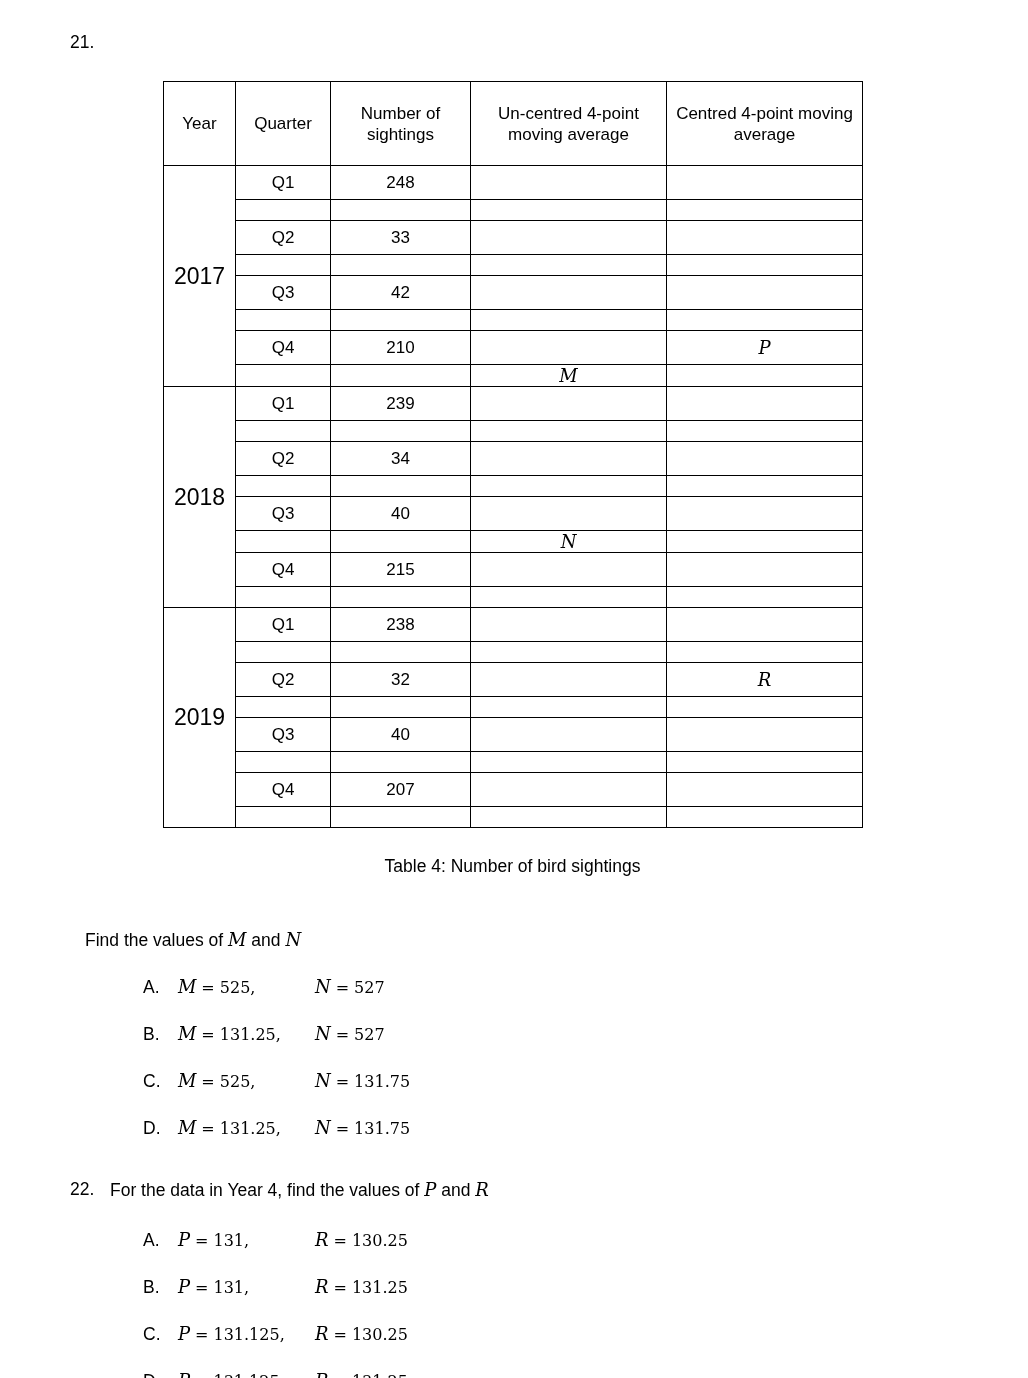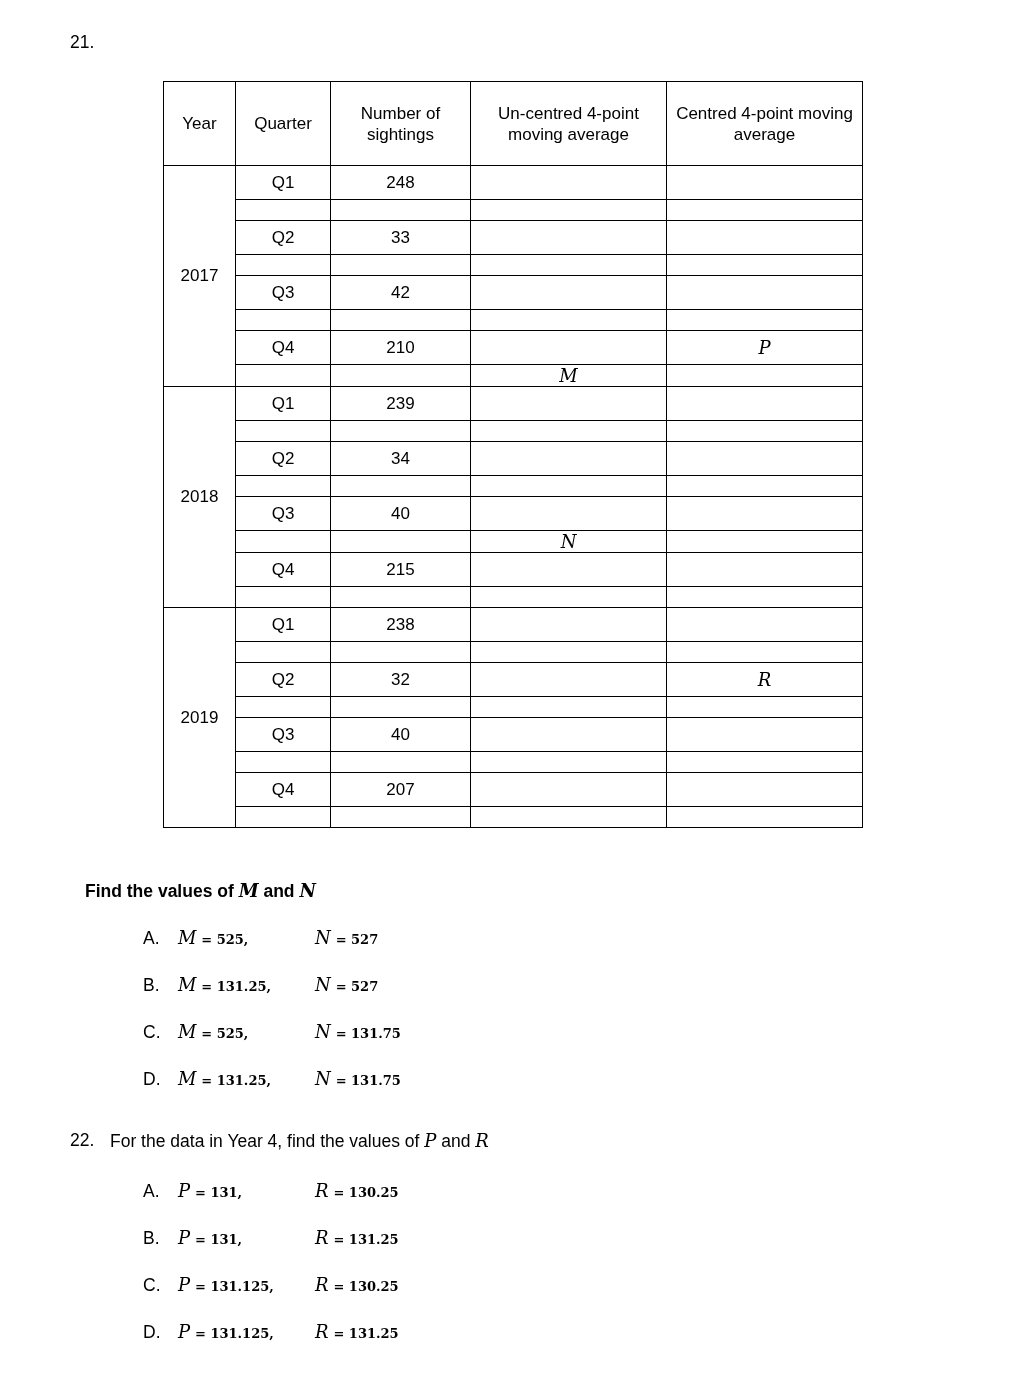--- a/index.html
+++ b/index.html
@@ -29,39 +29,38 @@
     border:1px solid #000;
     text-align:center;
     vertical-align:middle;
     font-weight:normal;
     padding:0 4px;
     overflow:hidden;
   }
   .sightings thead th { height:84px; line-height:1.25; }
   .sightings tr.main td { height:34px; }
   .sightings tr.spacer td { height:21px; }
-  .sightings td.year-cell { font-size:17px; }
+  .sightings td.year-cell { font-size:23px; }
   .sightings td.mv-cell {
     font-family:"DejaVu Serif","Liberation Serif",serif;
     font-style:italic;
     font-size:18px;
   }
 
   .caption { width:699px; margin:28px 0 0 163px; text-align:center; }
 
-  .find { margin:52px 0 12px 85px;font-weight:bold; }
+  .find { margin:52px 0 12px 85px; }
   .mvar {
     font-family:"DejaVu Serif","Liberation Serif",serif;
     font-style:italic;
     font-size:18px;
   }
   .mnum {
     font-family:"DejaVu Serif","Liberation Serif",serif;
-    font-size:13px;
-    font-weight:bold;
+    font-size:16px;
   }
   .options { margin:0 0 0 143px; }
   .option { display:flex; align-items:baseline; margin-top:25px; }
   .olabel { flex:0 0 35px; }
   .ofirst { flex:0 0 137px; }
   .q22 { margin-top:38px; }
 </style>
 </head>
 <body>
 
@@ -234,20 +233,21 @@
           <tr class="spacer">
             <td class="qtr-cell"></td>
             <td class="num-cell"></td>
             <td class="mv-cell"></td>
             <td class="mv-cell"></td>
           </tr>
         </tbody>
     </table>
   </div>
 
+  <div class="caption">Table 4: Number of bird sightings</div>
 
   <div class="find"><span>Find the values of </span><i class="mvar">M</i><span> and </span><i class="mvar">N</i></div>
 
   <div class="options">
     <div class="option">
       <span class="olabel">A.</span>
       <span class="ofirst"><i class="mvar">M</i> <span class="mnum">= 525,</span></span>
       <span class="osecond"><i class="mvar">N</i> <span class="mnum">= 527</span></span>
     </div>
     <div class="option">

